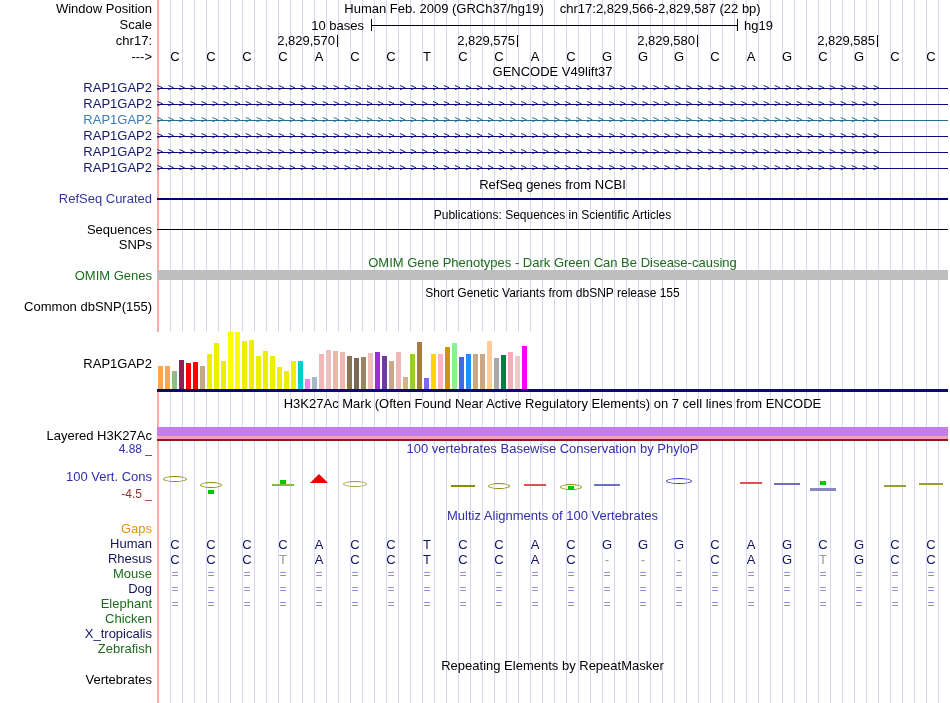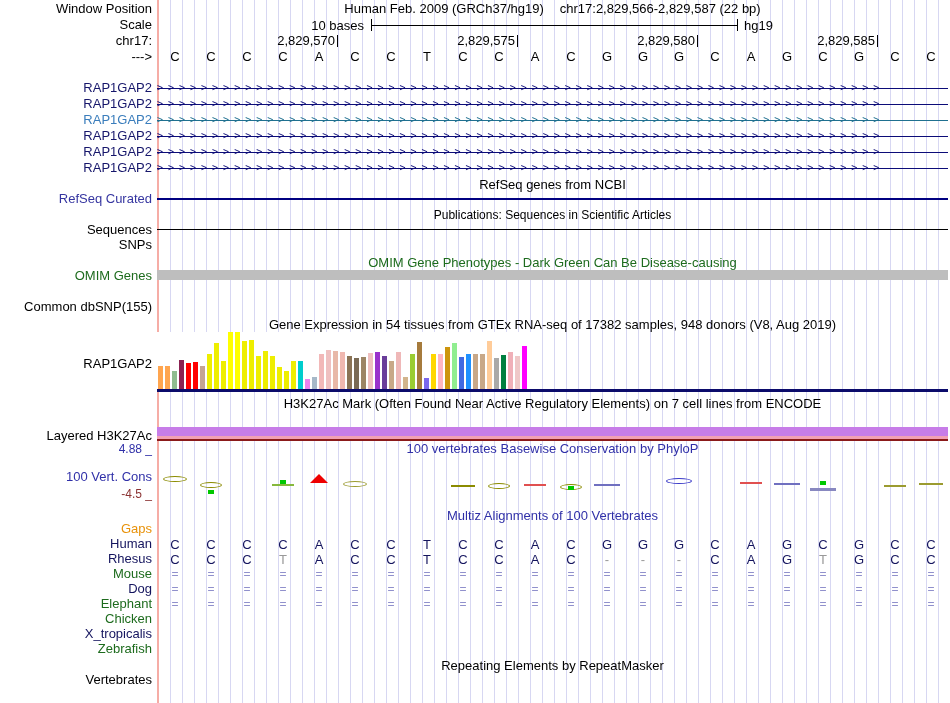--- a/index.html
+++ b/index.html
@@ -74,20 +74,21 @@
       <div class="base-cell" style="top:50px;left:661px">G</div>
       <div class="base-cell" style="top:50px;left:697px">C</div>
       <div class="base-cell" style="top:50px;left:733px">A</div>
       <div class="base-cell" style="top:50px;left:769px">G</div>
       <div class="base-cell" style="top:50px;left:805px">C</div>
       <div class="base-cell" style="top:50px;left:841px">G</div>
       <div class="base-cell" style="top:50px;left:877px">C</div>
       <div class="base-cell" style="top:50px;left:913px">C</div>
     </div>
 
+  <div class="title" style="top:65px">GENCODE V49lift37</div>
   <div id="gencode-rows">
       <div class="gene-row" style="top:80px">
         <div class="gene-line" style="background:#0c0c78"></div>
         <div class="gene-arrows" style="color:#0c0c78">&gt;&gt;&gt;&gt;&gt;&gt;&gt;&gt;&gt;&gt;&gt;&gt;&gt;&gt;&gt;&gt;&gt;&gt;&gt;&gt;&gt;&gt;&gt;&gt;&gt;&gt;&gt;&gt;&gt;&gt;&gt;&gt;&gt;&gt;&gt;&gt;&gt;&gt;&gt;&gt;&gt;&gt;&gt;&gt;&gt;&gt;&gt;&gt;&gt;&gt;&gt;&gt;&gt;&gt;&gt;&gt;&gt;&gt;&gt;&gt;&gt;&gt;&gt;&gt;&gt;&gt;</div>
       </div>
       <div class="gene-row" style="top:96px">
         <div class="gene-line" style="background:#0c0c78"></div>
         <div class="gene-arrows" style="color:#0c0c78">&gt;&gt;&gt;&gt;&gt;&gt;&gt;&gt;&gt;&gt;&gt;&gt;&gt;&gt;&gt;&gt;&gt;&gt;&gt;&gt;&gt;&gt;&gt;&gt;&gt;&gt;&gt;&gt;&gt;&gt;&gt;&gt;&gt;&gt;&gt;&gt;&gt;&gt;&gt;&gt;&gt;&gt;&gt;&gt;&gt;&gt;&gt;&gt;&gt;&gt;&gt;&gt;&gt;&gt;&gt;&gt;&gt;&gt;&gt;&gt;&gt;&gt;&gt;&gt;&gt;&gt;</div>
       </div>
       <div class="gene-row" style="top:112px">
@@ -114,23 +115,23 @@
 
   <div class="title" style="top:209px;font-size:12px">Publications: Sequences in Scientific Articles</div>
   <div class="lbl" style="top:223px">Sequences</div>
   <div class="hline" style="top:229px;height:1px;background:#000"></div>
   <div class="lbl" style="top:238px">SNPs</div>
 
   <div class="title" style="top:256px;color:#1d6b1d">OMIM Gene Phenotypes - Dark Green Can Be Disease-causing</div>
   <div class="lbl" style="top:269px;color:#1d6b1d">OMIM Genes</div>
   <div class="hline" style="top:270px;height:10px;background:#bebebe"></div>
 
+  <div class="title" style="top:287px;font-size:12px">Short Genetic Variants from dbSNP release 155</div>
   <div class="lbl" style="top:300px">Common dbSNP(155)</div>
 
-  <div class="title" style="top:318px">Gene Expression in 54 tissues from GTEx RNA-seq of 17382 samples, 948 donors (V8, Aug 2019)</div>
   <div class="lbl" style="top:357px">RAP1GAP2</div>
   <div class="abs" style="top:332px;left:157px;width:378px;height:57px;background:#fff"></div>
   <div id="gtex-bars" class="abs" style="top:332px;left:157px;width:791px;height:57px">
       <div class="bar" style="left:1px;height:23px;background:#FFA54F"></div>
       <div class="bar" style="left:8px;height:23px;background:#FFA54F"></div>
       <div class="bar" style="left:15px;height:18px;background:#8FBC8F"></div>
       <div class="bar" style="left:22px;height:29px;background:#8B2252"></div>
       <div class="bar" style="left:29px;height:26px;background:#FF0000"></div>
       <div class="bar" style="left:36px;height:27px;background:#FF0000"></div>
       <div class="bar" style="left:43px;height:23px;background:#C4A493"></div>

